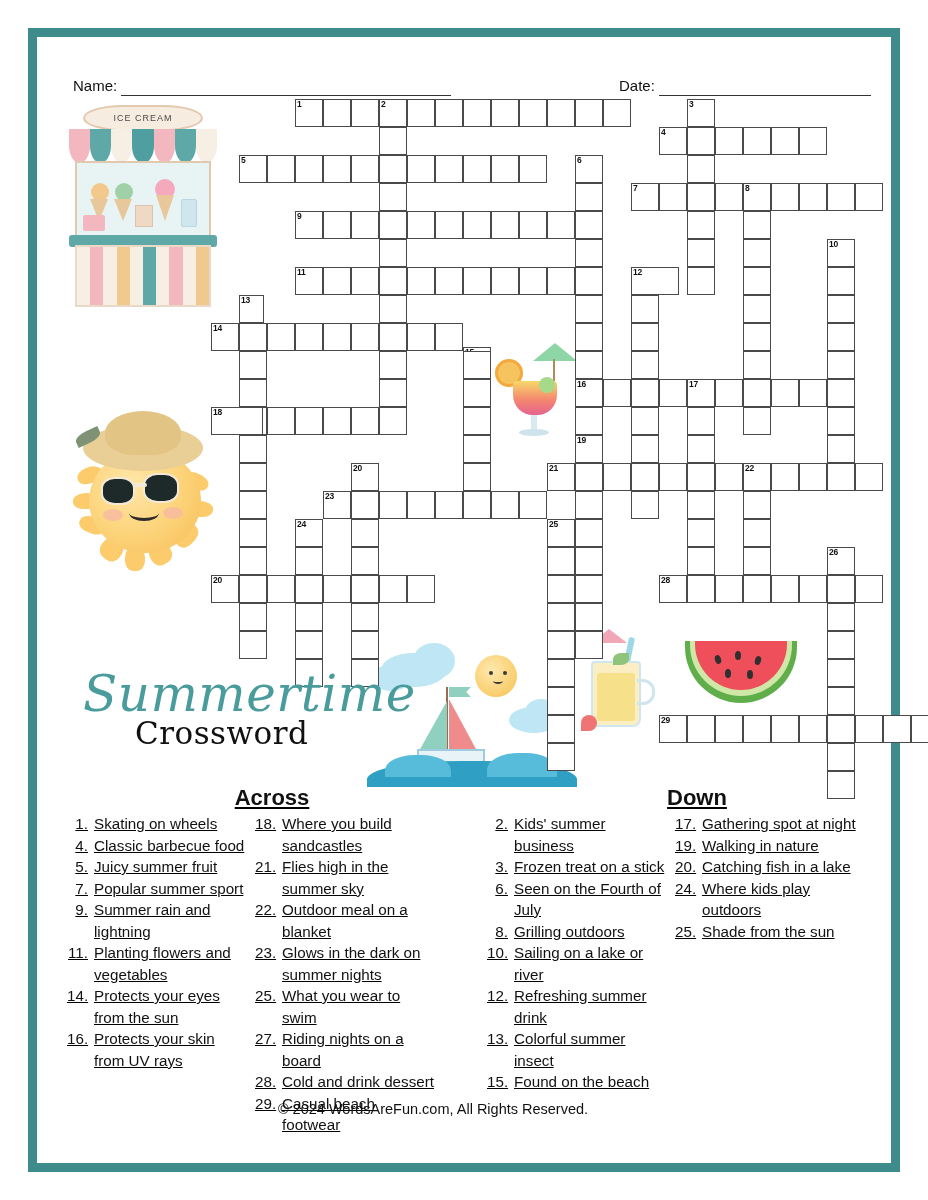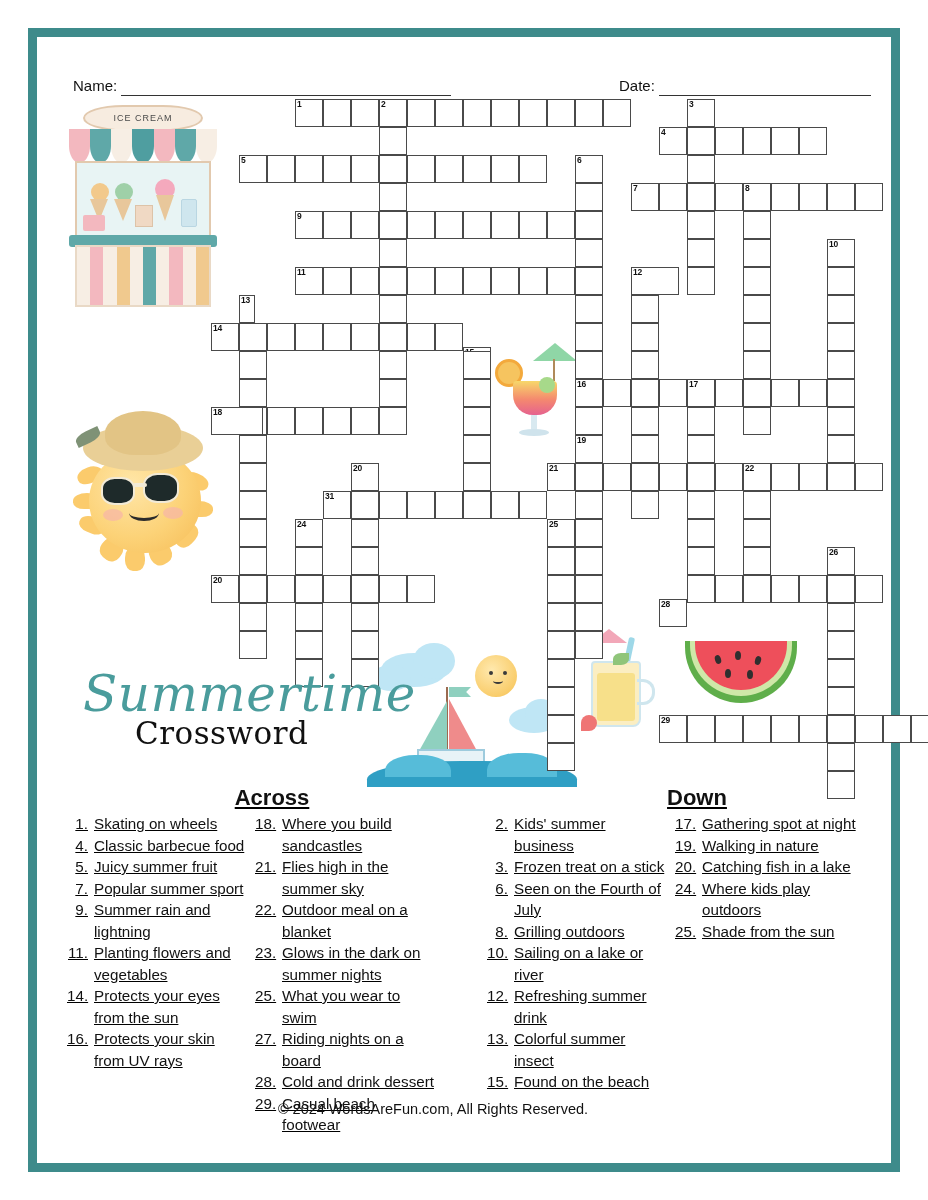--- a/index.html
+++ b/index.html
@@ -380,21 +380,21 @@
           <span class="num">12</span>
         </div>
         <div class="cell" style="left: 594px; top: 258px; width: 28px; height: 28px;"></div>
         <div class="cell" style="left: 594px; top: 286px; width: 28px; height: 28px;"></div>
         <div class="cell" style="left: 594px; top: 314px; width: 28px; height: 28px;"></div>
         <div class="cell" style="left: 594px; top: 342px; width: 28px; height: 28px;"></div>
         <div class="cell" style="left: 594px; top: 370px; width: 28px; height: 28px;"></div>
         <div class="cell" style="left: 594px; top: 398px; width: 28px; height: 28px;"></div>
         <div class="cell" style="left: 594px; top: 426px; width: 28px; height: 28px;"></div>
         <div class="cell" style="left: 594px; top: 454px; width: 28px; height: 28px;"></div>
-        <div class="cell" style="left: 202px; top: 258px; width: 16px; height: 28px;">
+        <div class="cell" style="left: 202px; top: 258px; width: 25px; height: 28px;">
           <span class="num">13</span>
         </div>
         <div class="cell" style="left: 202px; top: 286px; width: 28px; height: 28px;"></div>
         <div class="cell" style="left: 202px; top: 314px; width: 28px; height: 28px;"></div>
         <div class="cell" style="left: 202px; top: 342px; width: 28px; height: 28px;"></div>
         <div class="cell" style="left: 202px; top: 370px; width: 28px; height: 28px;"></div>
         <div class="cell" style="left: 202px; top: 398px; width: 28px; height: 28px;"></div>
         <div class="cell" style="left: 202px; top: 426px; width: 28px; height: 28px;"></div>
         <div class="cell" style="left: 202px; top: 454px; width: 28px; height: 28px;"></div>
         <div class="cell" style="left: 202px; top: 482px; width: 28px; height: 28px;"></div>
@@ -468,21 +468,21 @@
           <span class="num">22</span>
         </div>
         <div class="cell" style="left: 734px; top: 426px; width: 28px; height: 28px;"></div>
         <div class="cell" style="left: 762px; top: 426px; width: 28px; height: 28px;"></div>
         <div class="cell" style="left: 818px; top: 426px; width: 28px; height: 28px;"></div>
         <div class="cell" style="left: 706px; top: 454px; width: 28px; height: 28px;"></div>
         <div class="cell" style="left: 706px; top: 482px; width: 28px; height: 28px;"></div>
         <div class="cell" style="left: 706px; top: 510px; width: 28px; height: 28px;"></div>
         <div class="cell" style="left: 706px; top: 538px; width: 28px; height: 28px;"></div>
         <div class="cell" style="left: 286px; top: 454px; width: 28px; height: 28px;">
-          <span class="num">31</span>
+          <span class="num">23</span>
         </div>
         <div class="cell" style="left: 342px; top: 454px; width: 28px; height: 28px;"></div>
         <div class="cell" style="left: 370px; top: 454px; width: 28px; height: 28px;"></div>
         <div class="cell" style="left: 398px; top: 454px; width: 28px; height: 28px;"></div>
         <div class="cell" style="left: 454px; top: 454px; width: 28px; height: 28px;"></div>
         <div class="cell" style="left: 482px; top: 454px; width: 28px; height: 28px;"></div>
         <div class="cell" style="left: 258px; top: 482px; width: 28px; height: 28px;">
           <span class="num">24</span>
         </div>
         <div class="cell" style="left: 258px; top: 510px; width: 28px; height: 28px;"></div>
@@ -512,21 +512,21 @@
         <div class="cell" style="left: 790px; top: 678px; width: 28px; height: 28px;"></div>
         <div class="cell" style="left: 790px; top: 706px; width: 28px; height: 28px;"></div>
         <div class="cell" style="left: 790px; top: 734px; width: 28px; height: 28px;"></div>
         <div class="cell" style="left: 174px; top: 538px; width: 28px; height: 28px;">
           <span class="num">20</span>
         </div>
         <div class="cell" style="left: 230px; top: 538px; width: 28px; height: 28px;"></div>
         <div class="cell" style="left: 286px; top: 538px; width: 28px; height: 28px;"></div>
         <div class="cell" style="left: 342px; top: 538px; width: 28px; height: 28px;"></div>
         <div class="cell" style="left: 370px; top: 538px; width: 28px; height: 28px;"></div>
-        <div class="cell" style="left: 622px; top: 538px; width: 28px; height: 28px; margin-top: 24px;">
+        <div class="cell" style="left: 622px; top: 538px; width: 28px; height: 28px;">
           <span class="num">28</span>
         </div>
         <div class="cell" style="left: 650px; top: 538px; width: 28px; height: 28px;"></div>
         <div class="cell" style="left: 678px; top: 538px; width: 28px; height: 28px;"></div>
         <div class="cell" style="left: 734px; top: 538px; width: 28px; height: 28px;"></div>
         <div class="cell" style="left: 762px; top: 538px; width: 28px; height: 28px;"></div>
         <div class="cell" style="left: 818px; top: 538px; width: 28px; height: 28px;"></div>
         <div class="cell" style="left: 622px; top: 678px; width: 28px; height: 28px;">
           <span class="num">29</span>
         </div>

